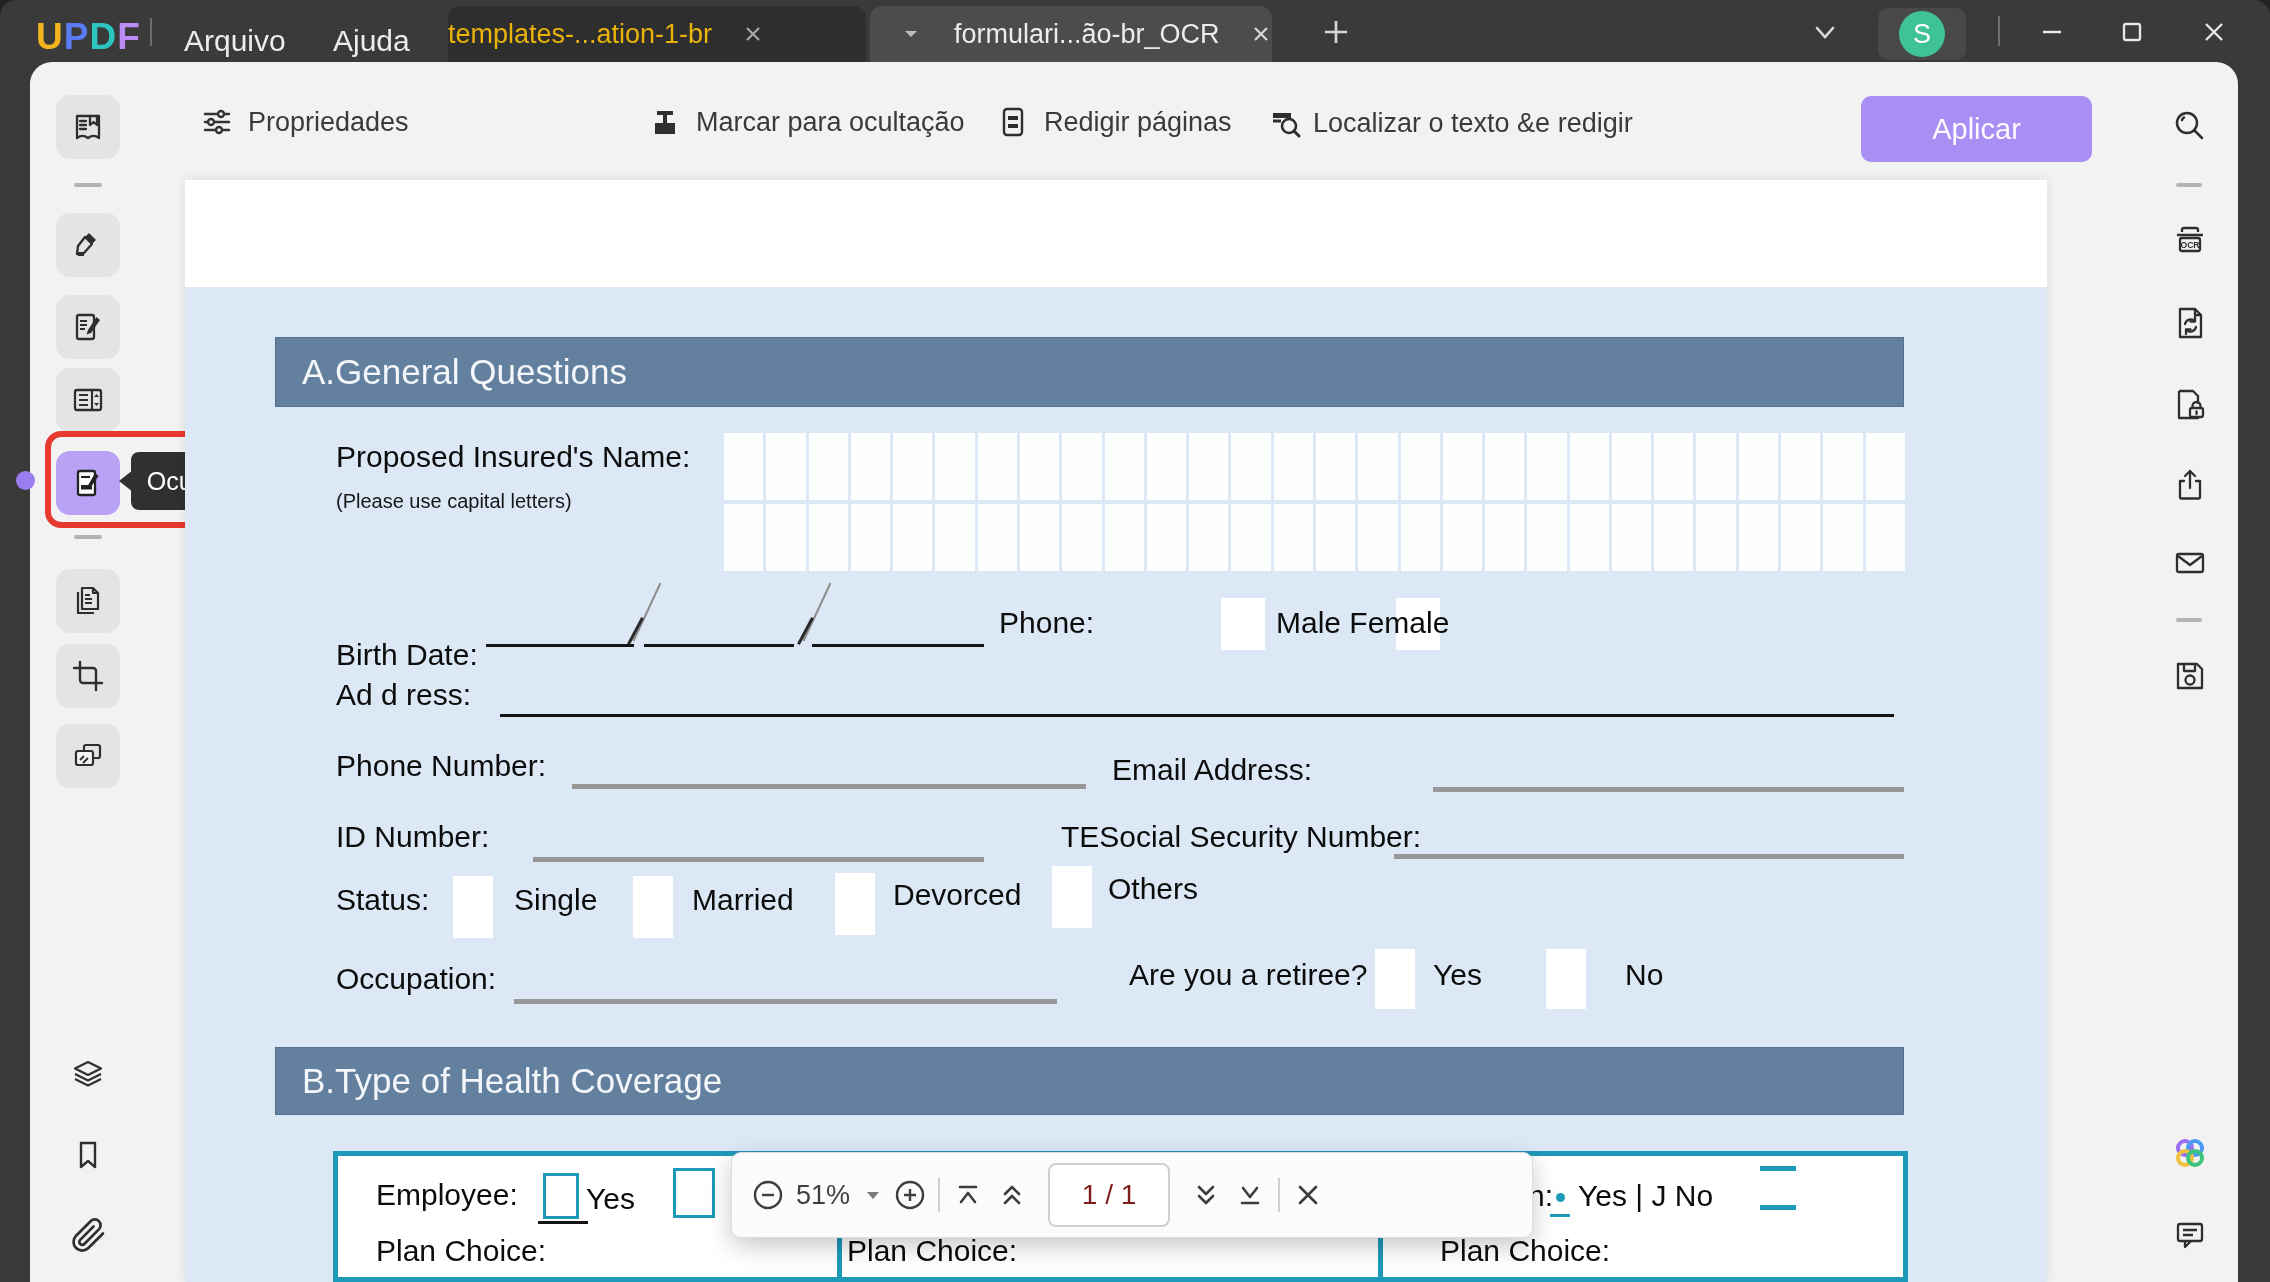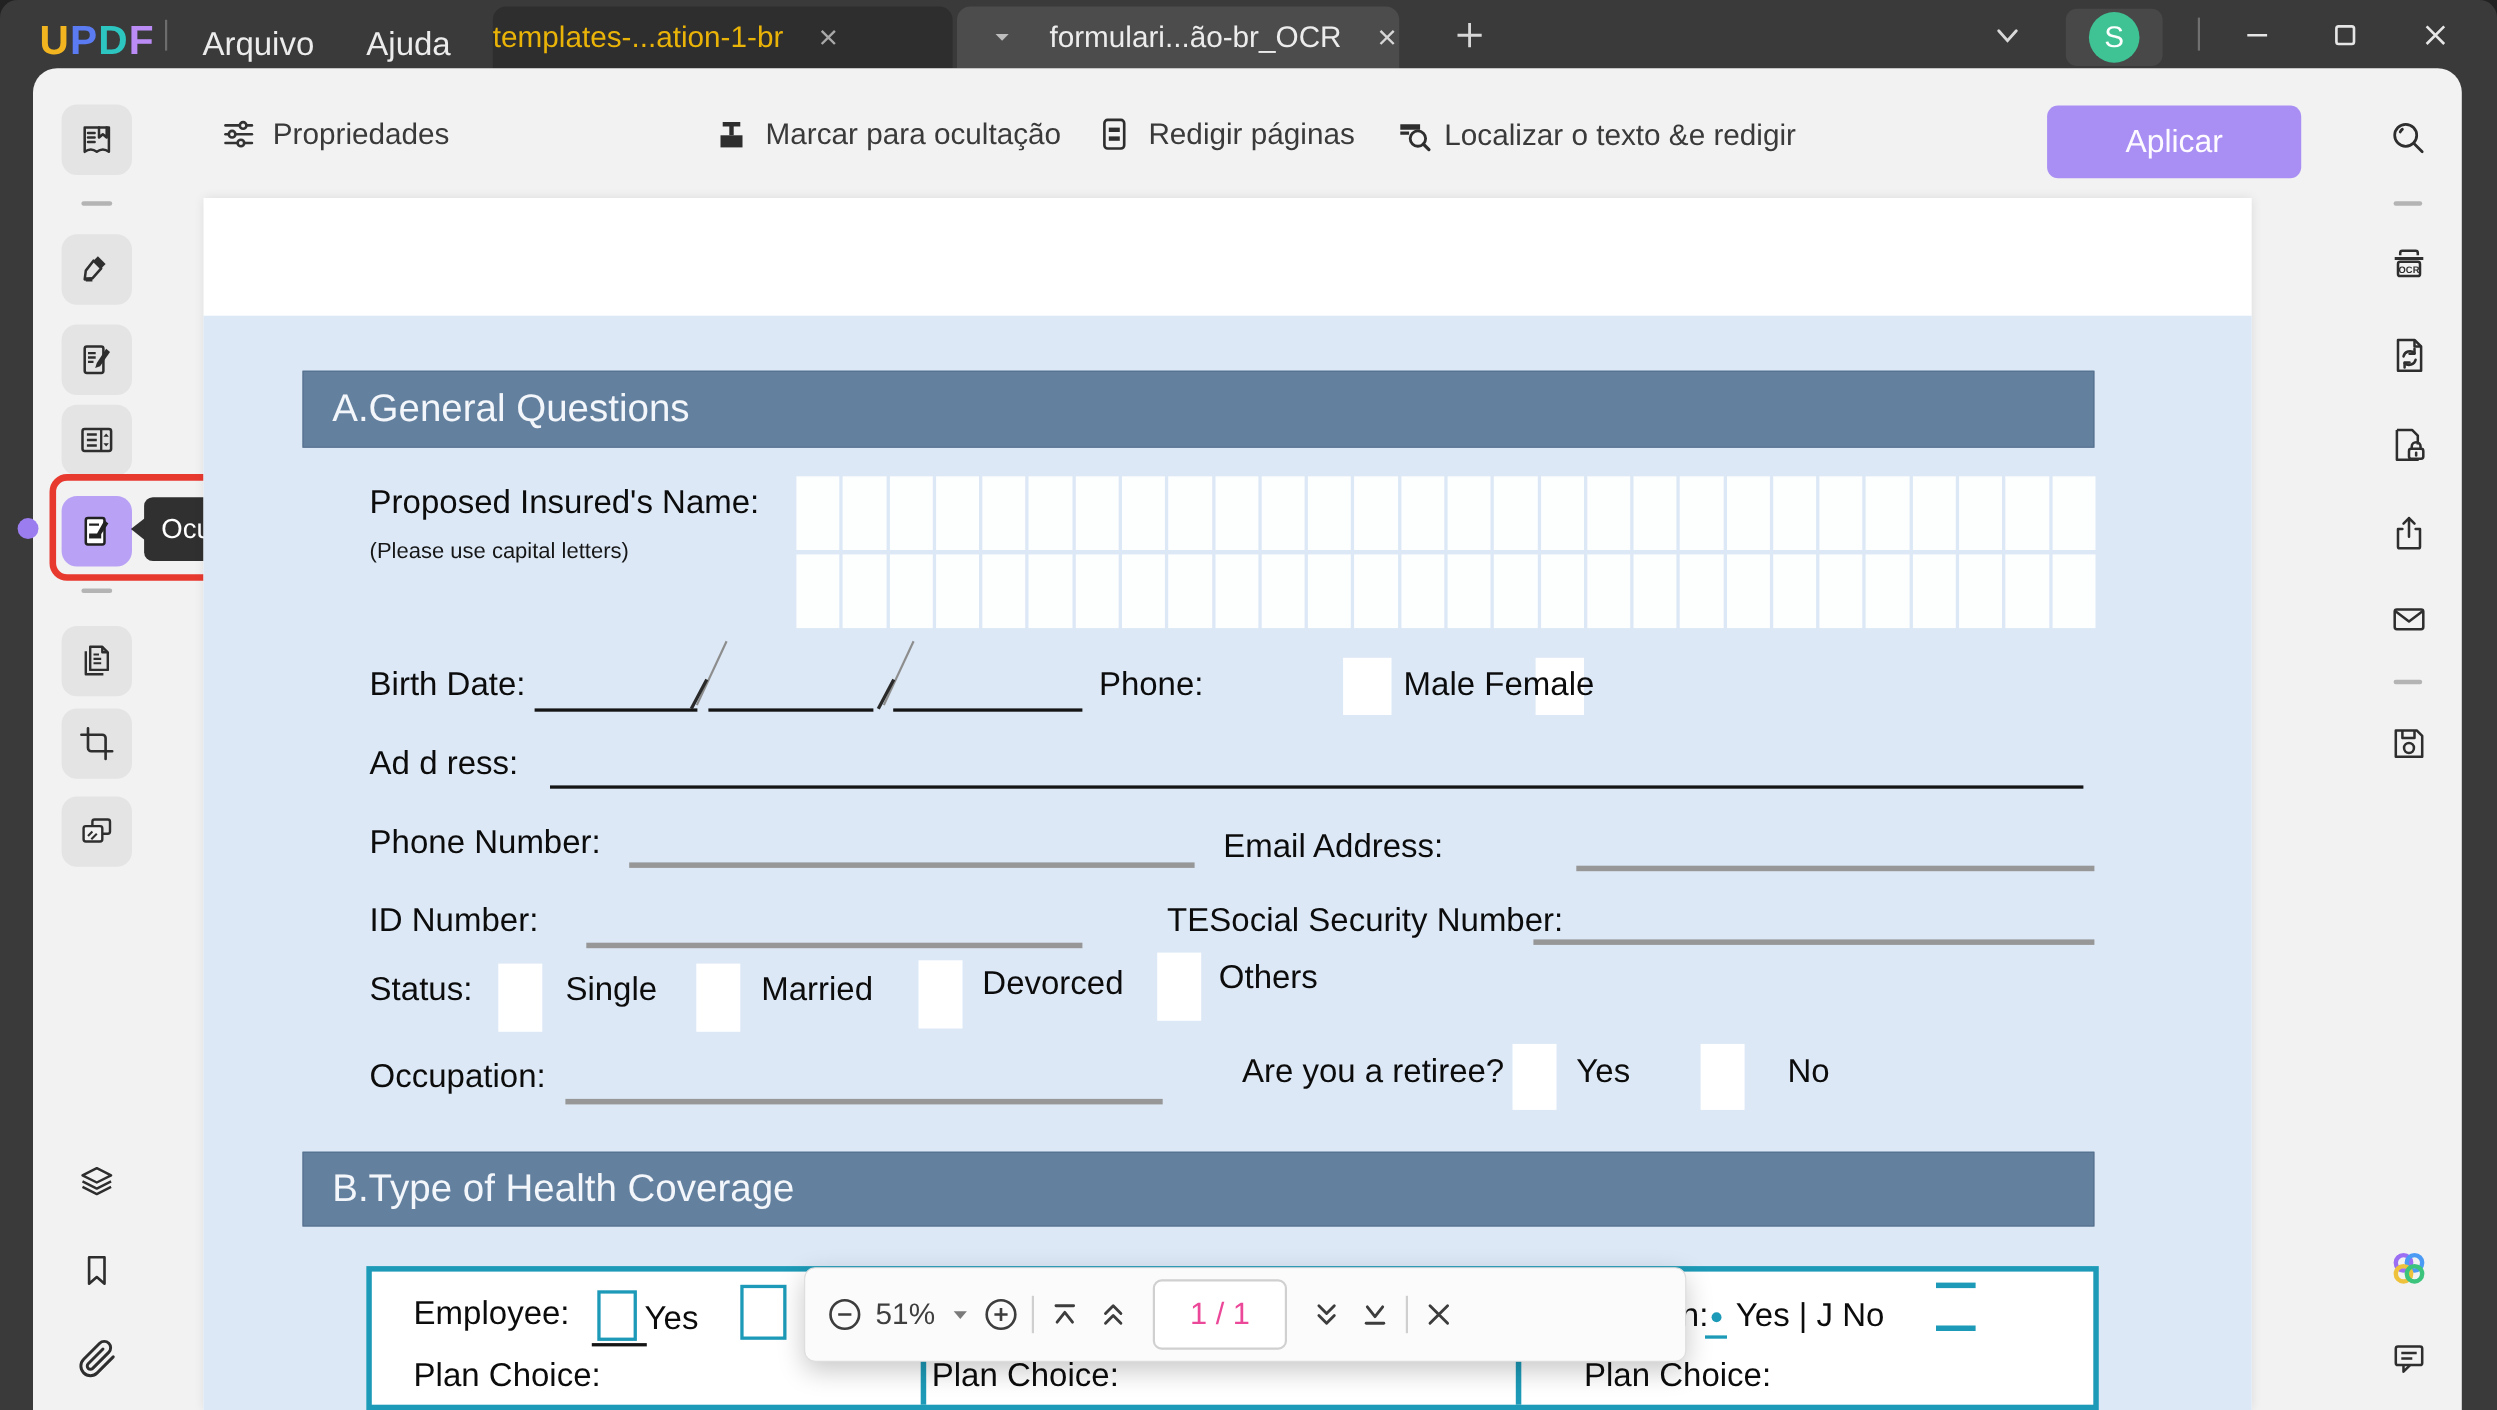--- a/index.html
+++ b/index.html
@@ -55,21 +55,21 @@
   .vline{position:absolute;top:0;width:5px;height:100%;background:#1c9ab7;}
   .tealbox{position:absolute;border:3px solid #1c9ab7;background:#fff;box-sizing:border-box;}
   .tealdash{position:absolute;height:5px;background:#1c9ab7;}
   
   #pager{position:absolute;left:731px;top:1152px;width:800px;height:84px;background:#fbfbfb;border:1px solid #ddd;
          border-radius:10px;box-shadow:0 8px 24px rgba(0,0,0,.22);display:flex;align-items:center;}
   .pgbtn{display:flex;align-items:center;justify-content:center;width:44px;height:44px;flex:0 0 auto;}
   .pgsep{width:2px;height:34px;background:#cfcfcf;margin:0 6px;flex:0 0 auto;}
   #zoom-level{font-size:27px;color:#3f3f3f;margin:0 8px 0 6px;}
   #page-box{width:118px;height:60px;border:2px solid #d0d0d0;border-radius:8px;background:#fff;margin:0 14px;
-            display:flex;align-items:center;justify-content:center;font-size:28px;color:#ec4899;}
+            display:flex;align-items:center;justify-content:center;font-size:28px;color:#7f1d1d;}
   svg{display:block;}
 </style>
 </head>
 <body>
 
 <div id="stage">
 
   <div class="logo">
     <span class="lg-u">U</span><span class="lg-p">P</span><span class="lg-d">D</span><span class="lg-f">F</span>
   </div>
@@ -399,21 +399,21 @@
       <div class="cell"></div>
       <div class="cell"></div>
       <div class="cell"></div>
       <div class="cell"></div>
       <div class="cell"></div>
       <div class="cell"></div>
       <div class="cell"></div>
       <div class="cell"></div>
     </div>
 
-  <div class="lbl" style="left:336px;top:606px;">Birth Date:</div>
+  <div class="lbl" style="left:336px;top:638px;">Birth Date:</div>
   <div class="bline" style="left:486px;top:644px;width:148px;"></div>
   <div class="bline" style="left:644px;top:644px;width:150px;"></div>
   <div class="bline" style="left:812px;top:644px;width:172px;"></div>
   <div class="slash" style="left:646px;top:580px;"></div>
   <div class="slash2" style="left:634px;top:616px;"></div>
   <div class="slash" style="left:816px;top:580px;"></div>
   <div class="slash2" style="left:804px;top:616px;"></div>
 
   <div class="lbl" style="left:999px;top:606px;">Phone:</div>
   <div class="wbox" style="left:1221px;top:598px;width:44px;height:52px;"></div>

